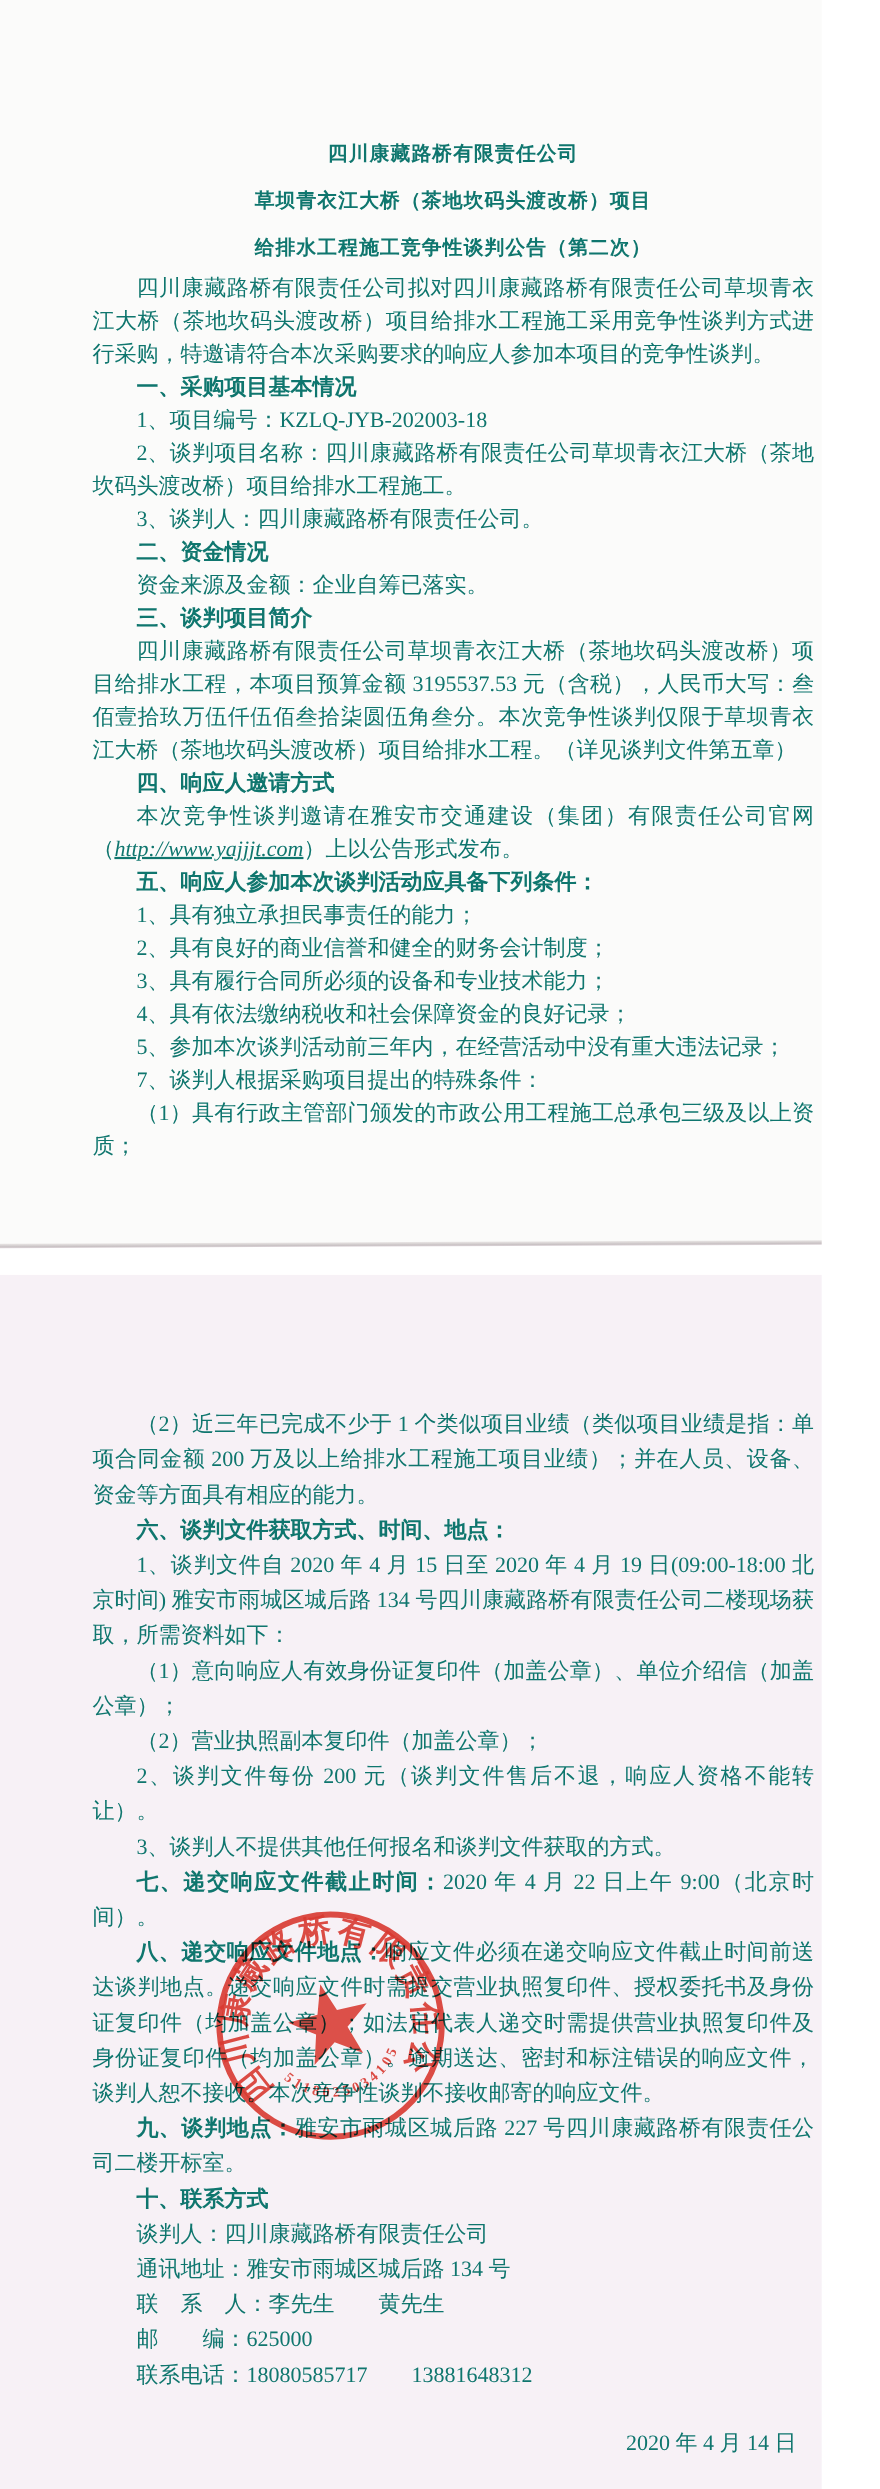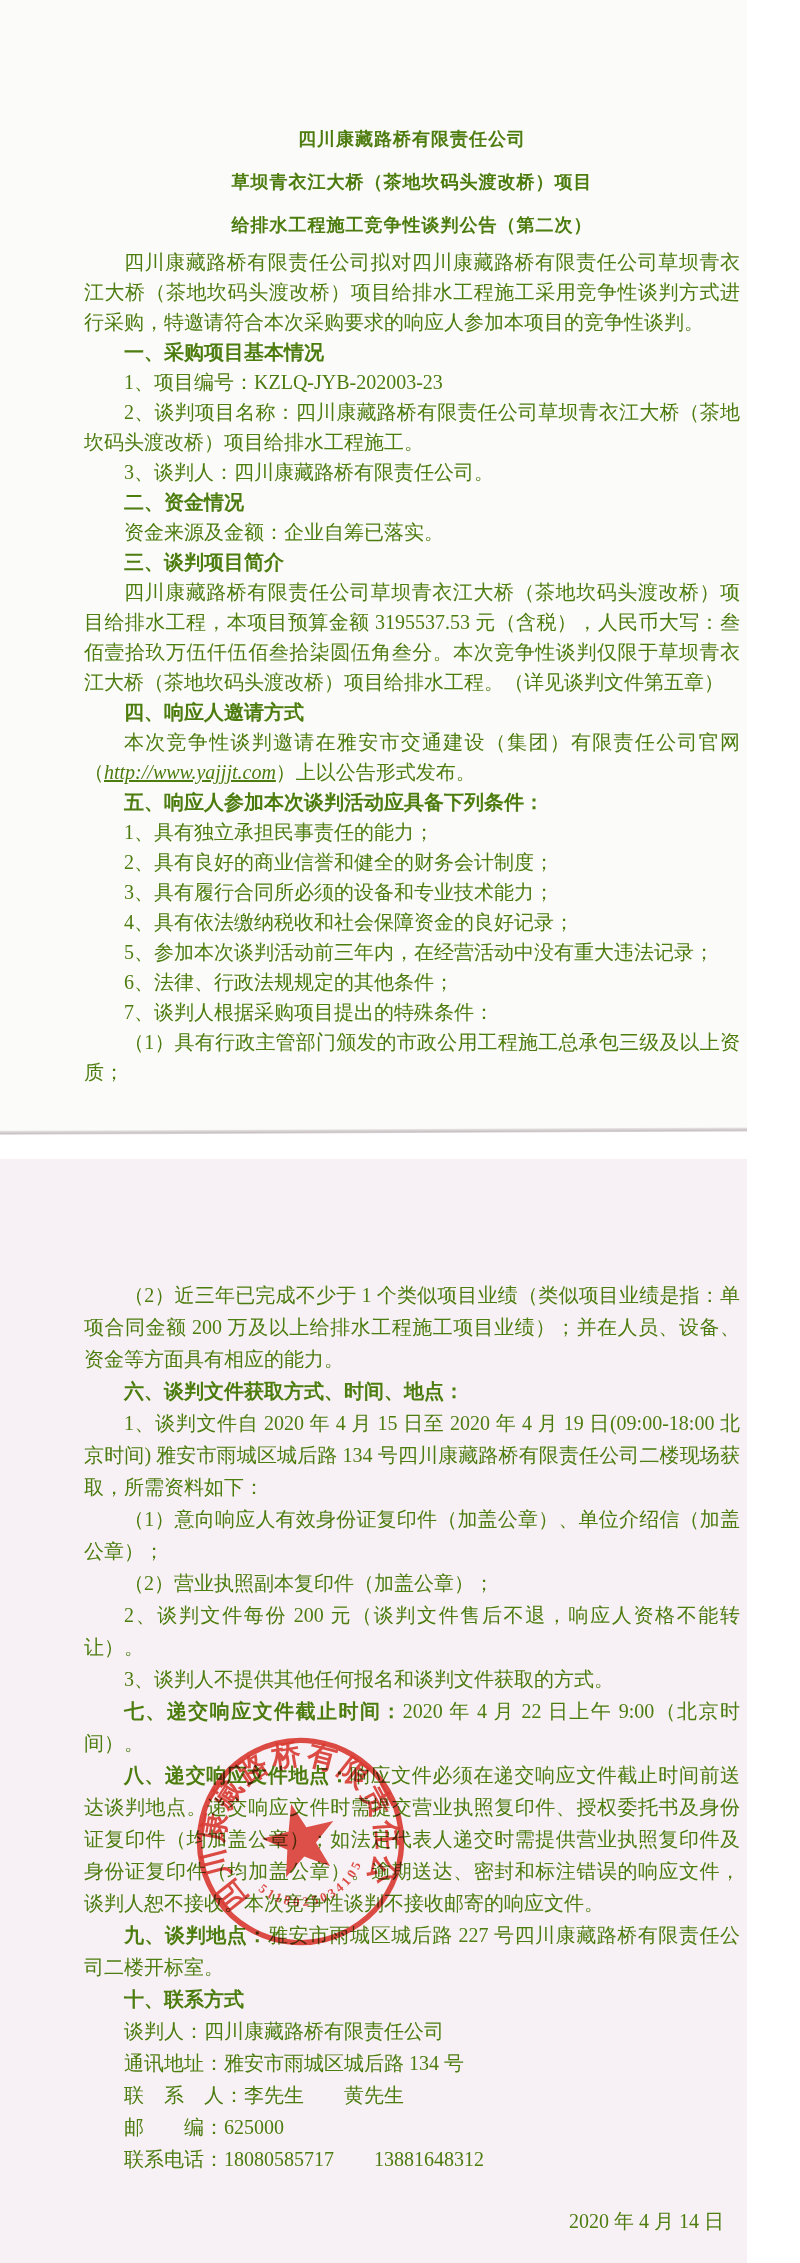--- a/index.html
+++ b/index.html
@@ -1,19 +1,19 @@
 <!DOCTYPE html>
 <html><head>
 <meta charset="utf-8">
 <style>
   html,body{margin:0;padding:0;background:#ffffff;}
   .doc{
     position:relative;width:747px;height:2263px;overflow:hidden;
     font-family:"Liberation Serif","DejaVu Serif",serif;
-    color:#4d7c0f;background:#ffffff;
+    color:#0f766e;background:#ffffff;
   }
   .page{position:absolute;left:0;width:800px;}
   .page-1{top:0;height:1131px;background:#fbfbfa;}
   .page-2{top:1159px;height:1130px;background:#f7f1f6;}
   .page-edge{
     position:absolute;top:1129px;left:-6px;width:812px;height:4px;
     background:linear-gradient(to bottom,#e9e6e5,#c9c2c4 70%,#ded5da);
     transform:rotate(-0.25deg);
   }
   .content{position:absolute;left:84px;right:60px;top:118px;}
@@ -44,36 +44,35 @@
 
 <div class="doc">
 
   <div class="page page-1">
     <div class="content">
         <p class="para title"><span class="b">四川康藏路桥有限责任公司</span></p>
         <p class="para title"><span class="b">草坝青衣江大桥（茶地坎码头渡改桥）项目</span></p>
         <p class="para title"><span class="b">给排水工程施工竞争性谈判公告（第二次）</span></p>
         <p class="para body"><span>四川康藏路桥有限责任公司拟对四川康藏路桥有限责任公司草坝青衣江大桥（茶地坎码头渡改桥）项目给排水工程施工采用竞争性谈判方式进行采购，特邀请符合本次采购要求的响应人参加本项目的竞争性谈判。</span></p>
         <p class="para heading"><span class="b">一、采购项目基本情况</span></p>
-        <p class="para body"><span>1、项目编号：KZLQ-JYB-202003-23</span></p>
+        <p class="para body"><span>1、项目编号：KZLQ-JYB-202003-18</span></p>
         <p class="para body"><span>2、谈判项目名称：四川康藏路桥有限责任公司草坝青衣江大桥（茶地坎码头渡改桥）项目给排水工程施工。</span></p>
         <p class="para body"><span>3、谈判人：四川康藏路桥有限责任公司。</span></p>
         <p class="para heading"><span class="b">二、资金情况</span></p>
         <p class="para body"><span>资金来源及金额：企业自筹已落实。</span></p>
         <p class="para heading"><span class="b">三、谈判项目简介</span></p>
         <p class="para body"><span>四川康藏路桥有限责任公司草坝青衣江大桥（茶地坎码头渡改桥）项目给排水工程，本项目预算金额 3195537.53 元（含税），人民币大写：叁佰壹拾玖万伍仟伍佰叁拾柒圆伍角叁分。本次竞争性谈判仅限于草坝青衣江大桥（茶地坎码头渡改桥）项目给排水工程。（详见谈判文件第五章）</span></p>
         <p class="para heading"><span class="b">四、响应人邀请方式</span></p>
         <p class="para body"><span>本次竞争性谈判邀请在雅安市交通建设（集团）有限责任公司官网（</span><span class="u">http://www.yajjjt.com</span><span>）上以公告形式发布。</span></p>
         <p class="para heading"><span class="b">五、响应人参加本次谈判活动应具备下列条件：</span></p>
         <p class="para body"><span>1、具有独立承担民事责任的能力；</span></p>
         <p class="para body"><span>2、具有良好的商业信誉和健全的财务会计制度；</span></p>
         <p class="para body"><span>3、具有履行合同所必须的设备和专业技术能力；</span></p>
         <p class="para body"><span>4、具有依法缴纳税收和社会保障资金的良好记录；</span></p>
         <p class="para body"><span>5、参加本次谈判活动前三年内，在经营活动中没有重大违法记录；</span></p>
-        <p class="para body"><span>6、法律、行政法规规定的其他条件；</span></p>
         <p class="para body"><span>7、谈判人根据采购项目提出的特殊条件：</span></p>
         <p class="para body"><span>（1）具有行政主管部门颁发的市政公用工程施工总承包三级及以上资质；</span></p>
       </div>
   </div>
 
   <div class="page-edge"></div>
 
   <div class="page page-2">
     <div class="content">
         <p class="para body"><span>（2）近三年已完成不少于 1 个类似项目业绩（类似项目业绩是指：单项合同金额 200 万及以上给排水工程施工项目业绩）；并在人员、设备、资金等方面具有相应的能力。</span></p>

